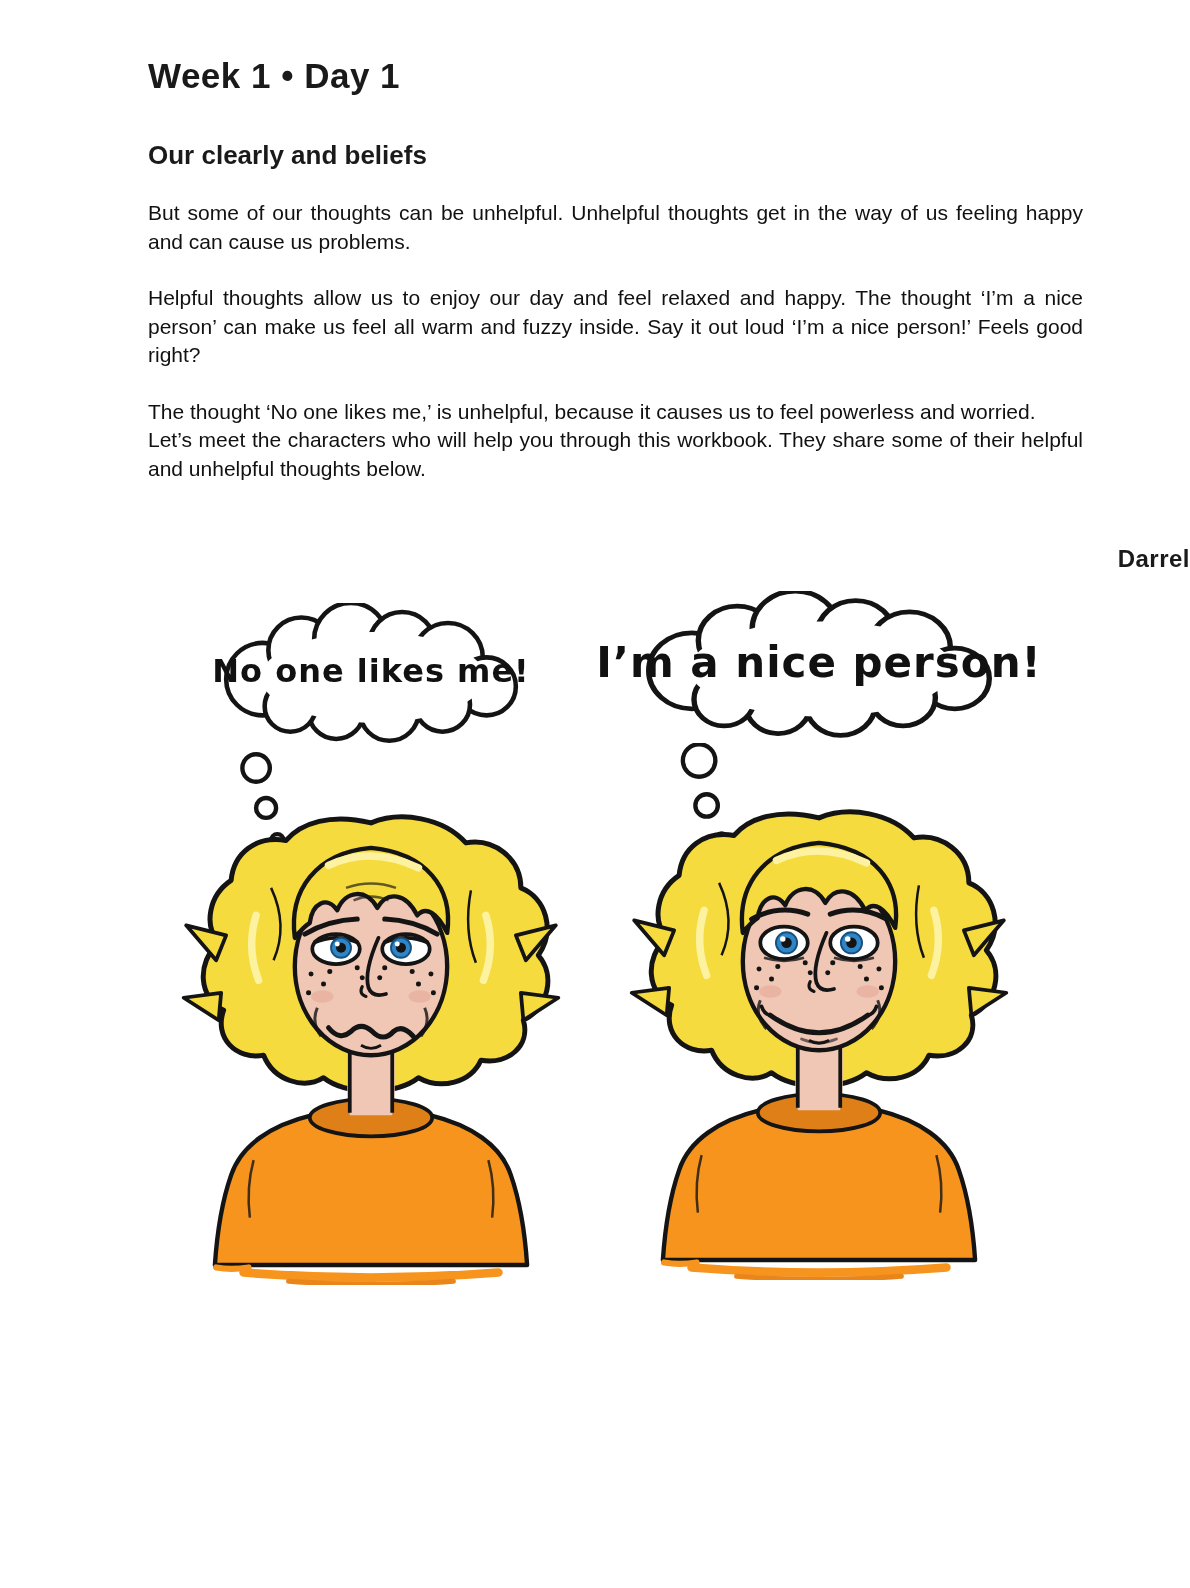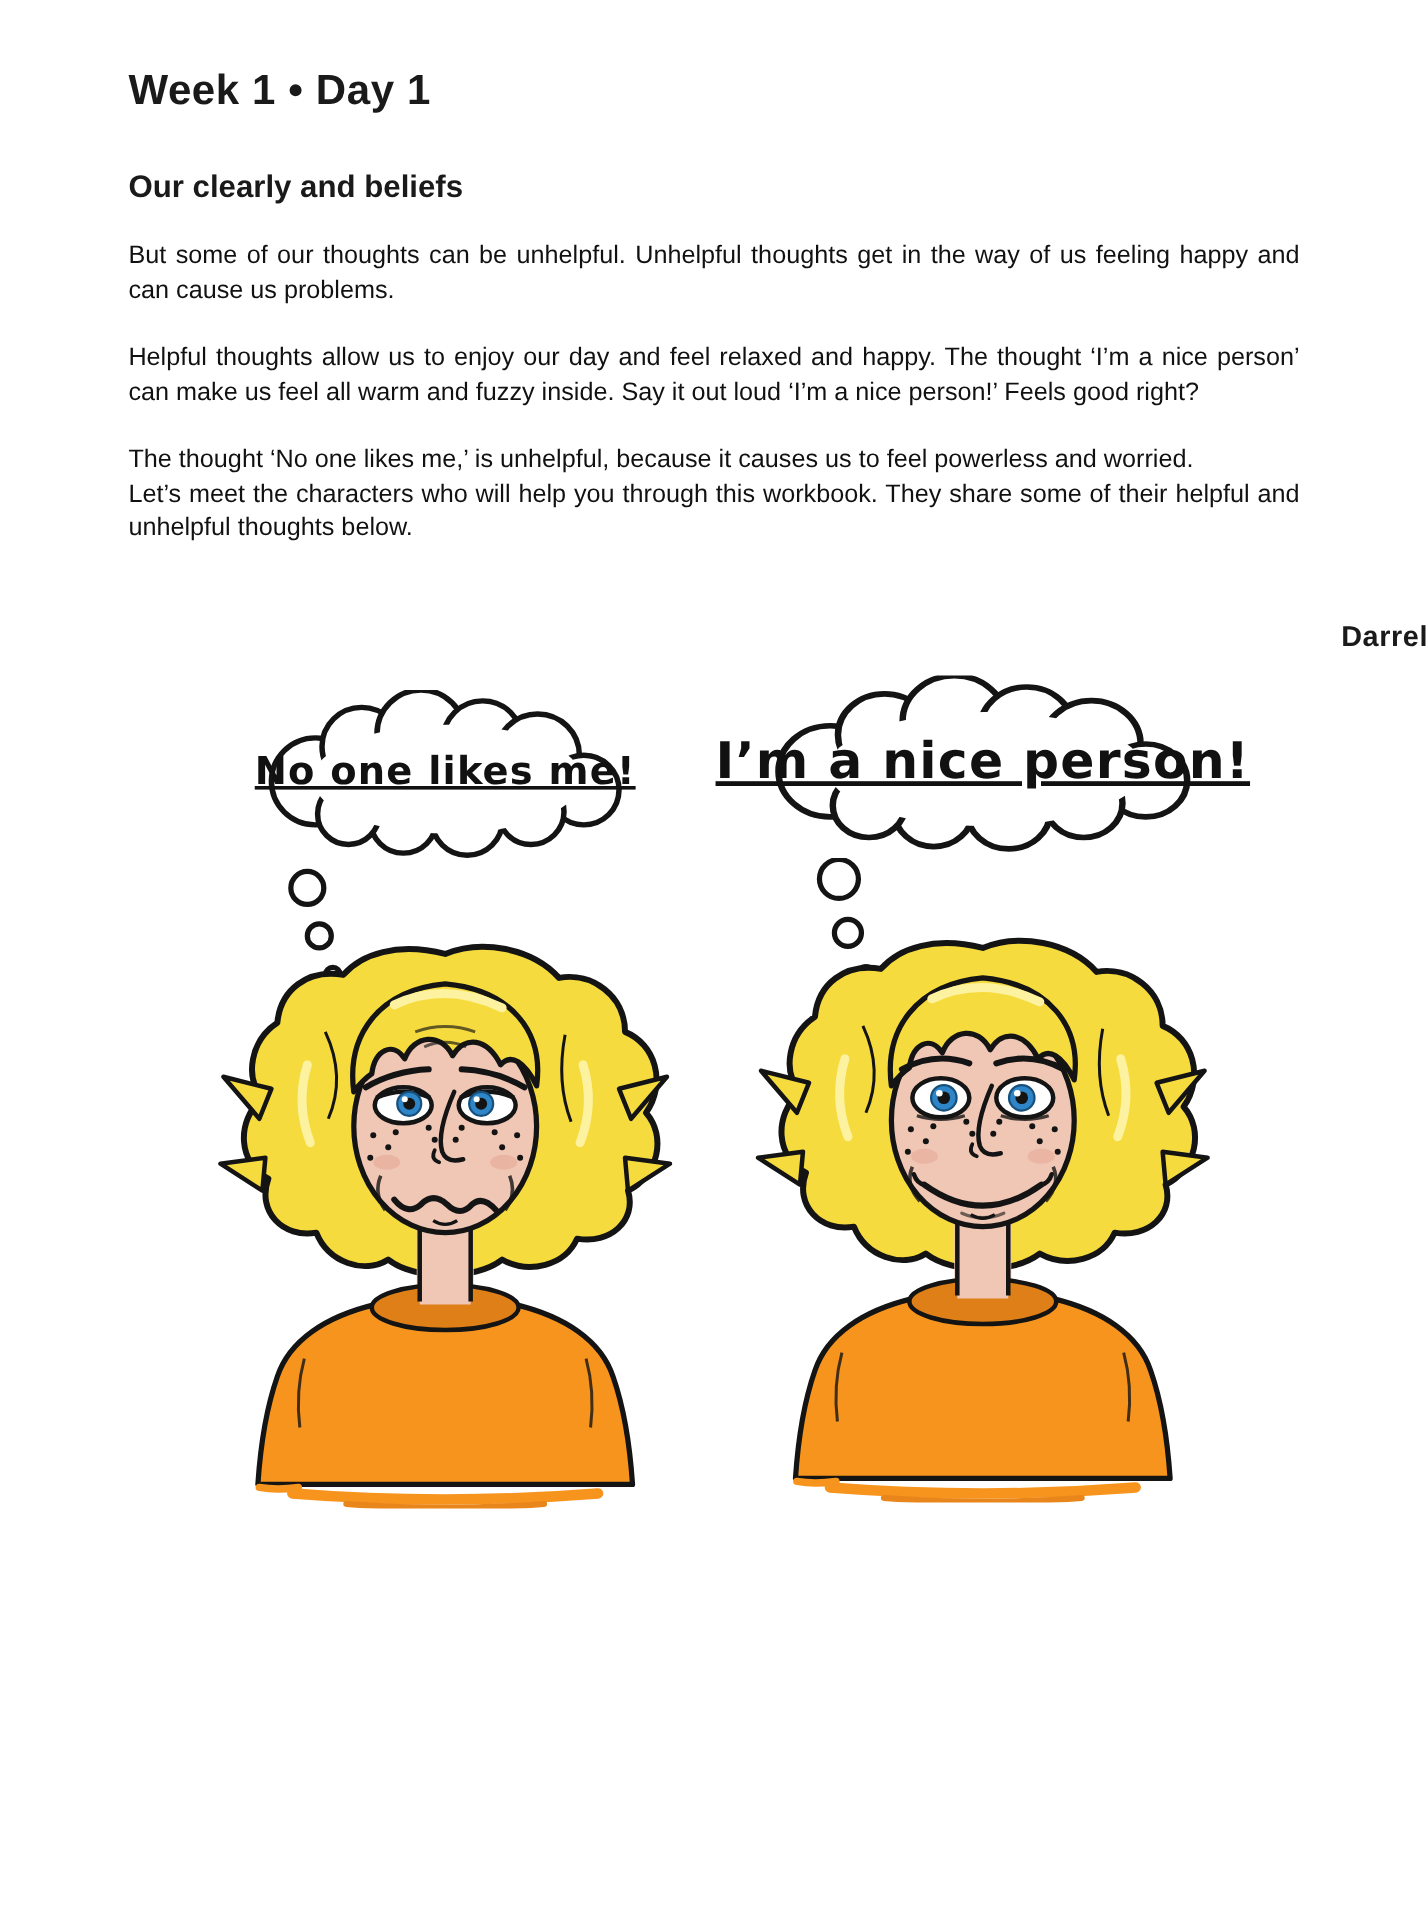--- a/index.html
+++ b/index.html
@@ -14,21 +14,21 @@
     overflow:hidden;
   }
   .running-header {
     padding-top:46px;
     text-align:center;
     font-size:22px;
     color:#9a9a9a;
     letter-spacing:1.5px;
     font-weight:400;
   }
-  .content { padding:0 107px; }
+  .content { padding:0 107px;margin-left:41px; }
   h1.title {
     margin-top:56px;
     font-size:35px;
     font-weight:700;
     letter-spacing:.5px;
   }
   h2.subtitle { margin-top:44px; font-size:26px; font-weight:700; }
   h2.section  { margin-top:40px; font-size:26px; font-weight:700; }
   p.body-par {
     margin-top:28px;
@@ -52,21 +52,21 @@
     display:flex;
     justify-content:center;
     align-items:flex-start;
     gap:28px;
   }
   .fig-col { display:flex; flex-direction:column; align-items:center; width:420px; }
   .bubble { position:relative; }
   .bubble-left  { width:330px; height:145px; margin-top:12px; }
   .bubble-right { width:388px; height:152px; }
   .bubble svg { position:absolute; inset:0; width:100%; height:100%; }
-  .comic { font-family:cursive, "DejaVu Sans", sans-serif;text-decoration:underline; }
+  .comic { font-family:cursive, "DejaVu Sans", sans-serif; }
   .bubble-text {
     position:absolute; inset:0;
     display:flex; align-items:center; justify-content:center;
     padding-bottom:10px;
     font-size:32px;
     font-weight:600;
     letter-spacing:1px;
     color:#111;
     white-space:nowrap;
   }

